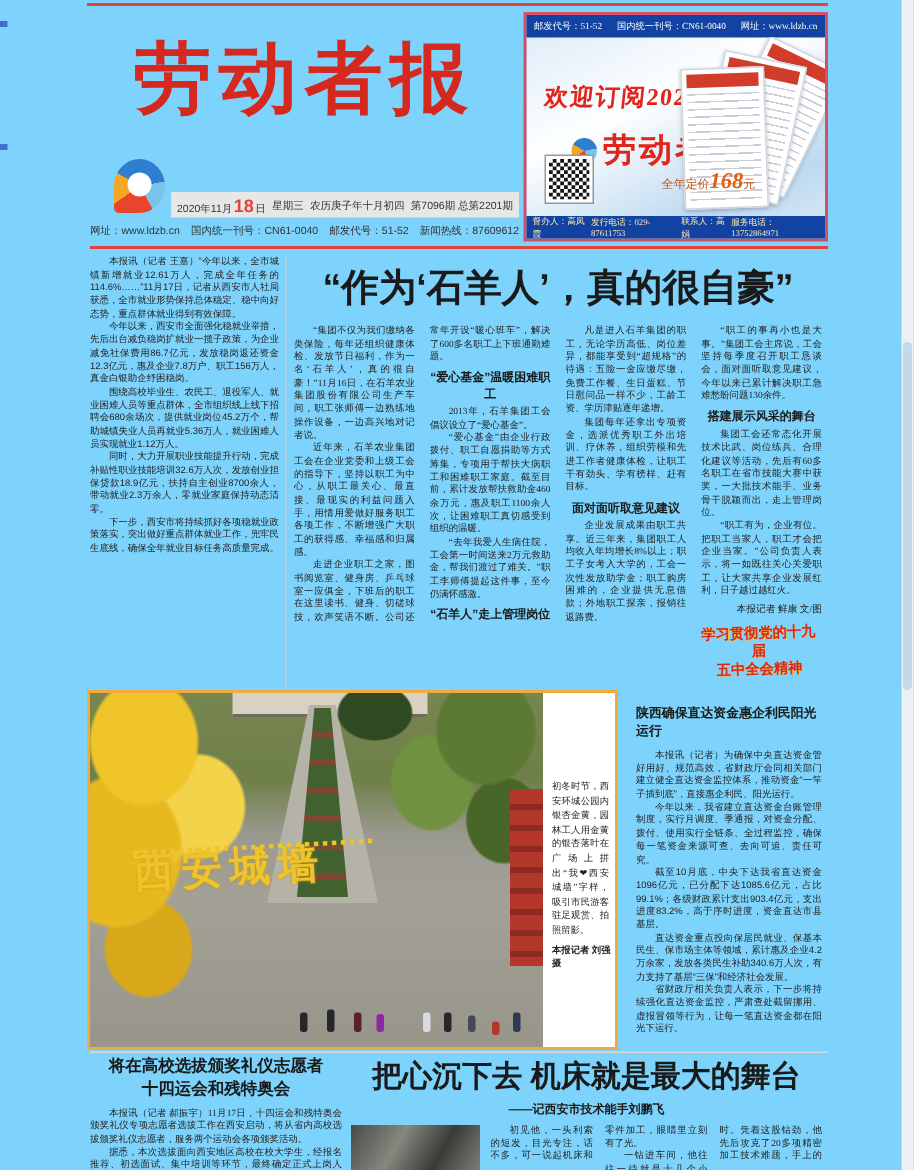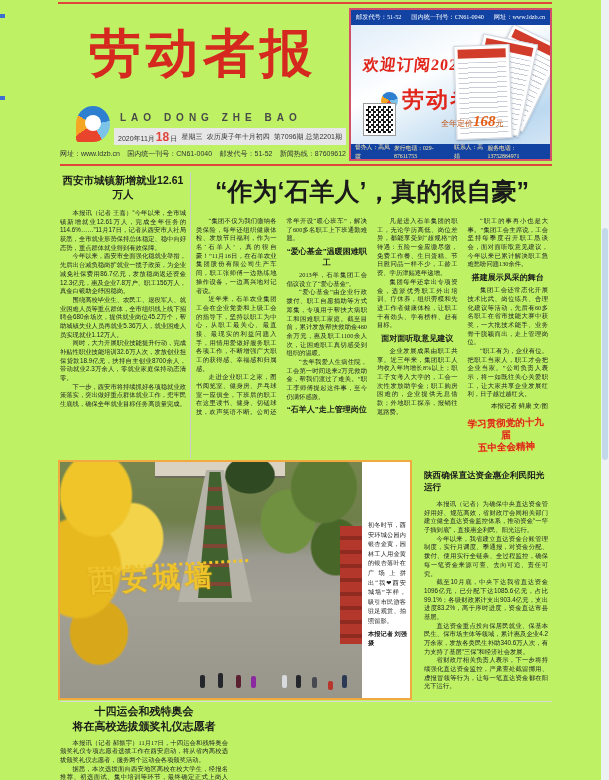--- a/index.html
+++ b/index.html
@@ -1,16 +1,16 @@
 <!DOCTYPE html>
 <html><head>
 <meta charset="utf-8">
 <style>
   html,body{margin:0;padding:0;background:#fbfcfd;}
-  .page{position:relative;width:609px;height:780px;background:#bef264;overflow:hidden;
+  .page{position:relative;width:609px;height:780px;background:#7dd3fc;overflow:hidden;
         font-family:"Liberation Serif","DejaVu Serif",serif;color:#1a1a1a;}
   .sans{font-family:"Liberation Sans","DejaVu Sans",sans-serif;}
 
   
   .topline{position:absolute;left:58px;top:2px;width:494px;height:2px;background:#e0443c;}
   .mark{position:absolute;background:#3e6fd0;}
   .scrolltrack{position:absolute;right:0;top:0;width:8px;height:780px;background:#edf1f4;}
   .scrollthumb{position:absolute;left:1px;width:6px;top:228px;height:232px;background:#c3d9ea;border-radius:3px;}
 
   
@@ -136,21 +136,20 @@
 
   <div class="topline"></div>
   <div class="mark" style="left:0;top:14px;width:5px;height:4px;"></div>
   <div class="mark" style="left:0;top:96px;width:5px;height:4px;"></div>
 
   <div class="masthead">
     <h1 class="mh-title">劳动者报</h1>
     <span class="mh-logo">
         <i></i>
       </span>
-    <div class="mh-pinyin sans">LAO DONG ZHE BAO</div>
     <div class="mh-row1 sans">
       <span><span>2020年11月</span><span class="day">18</span><span>日</span></span>
       <span>星期三</span>
       <span>农历庚子年十月初四</span>
       <span><span>第7096期</span> <span>总第2201期</span></span>
     </div>
     <div class="mh-row2 sans">
       <span>网址：www.ldzb.cn</span>
       <span>国内统一刊号：CN61-0040</span>
       <span>邮发代号：51-52</span>
@@ -194,21 +193,20 @@
       <span>督办人：高凤霞</span>
       <span>发行电话：029-87611753</span>
       <span>联系人：高娟</span>
       <span>服务电话：13752864971</span>
     </div>
   </div>
 
   <div class="vline1"></div>
 
   <div class="jobs art sans">
-    <h2>西安市城镇新增就业12.61万人</h2>
     <p>本报讯（记者 王嘉）“今年以来，全市城镇新增就业12.61万人，完成全年任务的114.6%……”11月17日，记者从西安市人社局获悉，全市就业形势保持总体稳定、稳中向好态势，重点群体就业得到有效保障。</p>
     <p>今年以来，西安市全面强化稳就业举措，先后出台减负稳岗扩就业一揽子政策，为企业减免社保费用86.7亿元，发放稳岗返还资金12.3亿元，惠及企业7.8万户、职工156万人，真金白银助企纾困稳岗。</p>
     <p>围绕高校毕业生、农民工、退役军人、就业困难人员等重点群体，全市组织线上线下招聘会680余场次，提供就业岗位45.2万个，帮助城镇失业人员再就业5.36万人，就业困难人员实现就业1.12万人。</p>
     <p>同时，大力开展职业技能提升行动，完成补贴性职业技能培训32.6万人次，发放创业担保贷款18.9亿元，扶持自主创业8700余人，带动就业2.3万余人，零就业家庭保持动态清零。</p>
     <p>下一步，西安市将持续抓好各项稳就业政策落实，突出做好重点群体就业工作，兜牢民生底线，确保全年就业目标任务高质量完成。</p>
   </div>
 
   <div class="mainart art">
     <h1 class="sans">“作为‘石羊人’，真的很自豪”</h1>
     <div class="cols">
@@ -272,24 +270,36 @@
     <p>今年以来，我省建立直达资金台账管理制度，实行月调度、季通报，对资金分配、拨付、使用实行全链条、全过程监控，确保每一笔资金来源可查、去向可追、责任可究。</p>
     <p>截至10月底，中央下达我省直达资金1096亿元，已分配下达1085.6亿元，占比99.1%；各级财政累计支出903.4亿元，支出进度83.2%，高于序时进度，资金直达市县基层。</p>
     <p>直达资金重点投向保居民就业、保基本民生、保市场主体等领域，累计惠及企业4.2万余家，发放各类民生补助340.6万人次，有力支持了基层“三保”和经济社会发展。</p>
     <p>省财政厅相关负责人表示，下一步将持续强化直达资金监控，严肃查处截留挪用、虚报冒领等行为，让每一笔直达资金都在阳光下运行。</p>
   </div>
 
   <div class="hline-bottom"></div>
 
   <div class="vol art">
     <h3 class="sans">
+      <div>将在高校选拔颁奖礼仪志愿者</div>
       <div>十四运会和残特奥会</div>
-      <div>将在高校选拔颁奖礼仪志愿者</div>
     </h3>
     <p>本报讯（记者 郝振宇）11月17日，十四运会和残特奥会颁奖礼仪专项志愿者选拔工作在西安启动，将从省内高校选拔颁奖礼仪志愿者，服务两个运动会各项颁奖活动。</p>
     <p>据悉，本次选拔面向西安地区高校在校大学生，经报名推荐、初选面试、集中培训等环节，最终确定正式上岗人选，为精彩圆满举办体育盛会贡献青春力量。</p>
   </div>
 
+  <div class="lathe art">
+    <h1 class="sans">把心沉下去 机床就是最大的舞台</h1>
+    <div class="sub sans">——记西安市技术能手刘鹏飞</div>
+    <div class="body">
+      <div class="lphoto"></div>
+      <div class="cols3">
+        <p>初见他，一头利索的短发，目光专注，话不多，可一说起机床和零件加工，眼睛里立刻有了光。</p>
+        <p>一钻进车间，他往往一待就是十几个小时。凭着这股钻劲，他先后攻克了20多项精密加工技术难题，手上的绝活让老师傅们都竖起大拇指。</p>
+
+      </div>
+    </div>
+  </div>
 
   <div class="scrolltrack">
     <div class="scrollthumb"></div>
   </div>
 </div>
 
 </body></html>

